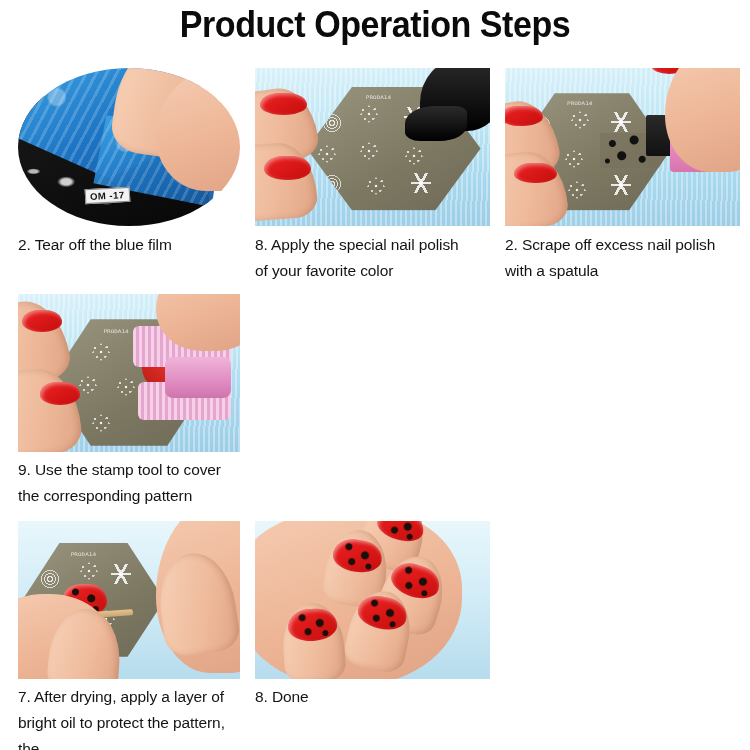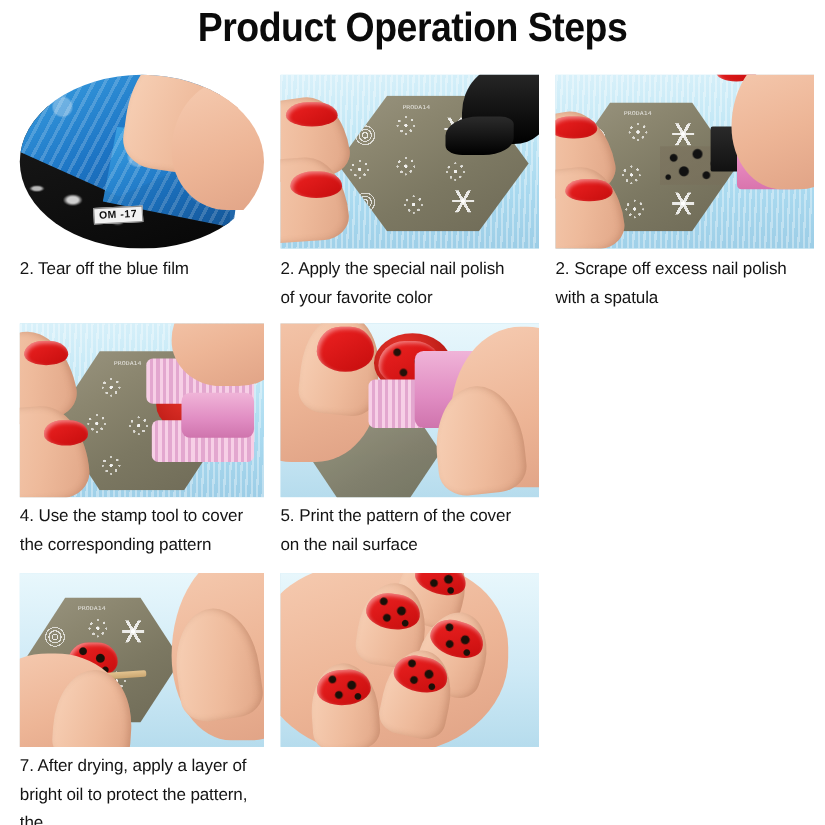--- a/index.html
+++ b/index.html
@@ -211,21 +211,21 @@
 
           <div class="finger" style="left:-14%;top:14%;width:40%;height:46%;transform:rotate(-8deg);"></div>
           <div class="nail" style="left:2%;top:16%;width:20%;height:14%;"></div>
           <div class="finger" style="left:-16%;top:48%;width:42%;height:48%;transform:rotate(-4deg);"></div>
           <div class="nail" style="left:4%;top:56%;width:20%;height:15%;"></div>
 
           <div class="brush" style="right:-4%;top:-6%;width:34%;height:46%;"></div>
           <div class="brush" style="right:10%;top:24%;width:26%;height:22%;border-radius:50% 20% 45% 25%;"></div>
         </div>
       </div>
-      <div class="caption">2. Apply the special nail polish
+      <div class="caption">8. Apply the special nail polish
 of your favorite color</div>
     </div>
 
     <div class="step-cell c3">
       <div class="photo">
         <div class="scene">
           <div class="mat"></div>
           <div class="nail" style="left:62%;top:-8%;width:16%;height:12%;"></div>
           <div class="plate" style="left:4%;top:16%;width:66%;height:74%;">
             <div class="code">PRODA14</div>
@@ -274,45 +274,24 @@
           <div class="stamper-ring" style="left:54%;top:56%;width:42%;height:24%;"></div>
           <div class="stamper-body" style="left:66%;top:40%;width:30%;height:26%;"></div>
           <div class="hand" style="right:-10%;top:-22%;width:48%;height:58%;"></div>
 
           <div class="finger" style="left:-22%;top:6%;width:44%;height:52%;transform:rotate(-10deg);"></div>
           <div class="nail" style="left:2%;top:10%;width:18%;height:14%;"></div>
           <div class="finger" style="left:-18%;top:48%;width:46%;height:54%;transform:rotate(-4deg);"></div>
           <div class="nail" style="left:10%;top:56%;width:18%;height:14%;"></div>
         </div>
       </div>
-      <div class="caption">4. Use the stamp tool to cover
+      <div class="caption">9. Use the stamp tool to cover
 the corresponding pattern</div>
     </div>
 
-    <div class="step-cell c2">
-      <div class="photo">
-        <div class="scene">
-          <div class="mat pale"></div>
-          <div class="plate" style="left:10%;top:44%;width:52%;height:60%;opacity:.92;"></div>
-
-          <div class="hand" style="left:-20%;top:-16%;width:58%;height:96%;"></div>
-          <div class="finger" style="left:8%;top:-6%;width:30%;height:58%;transform:rotate(6deg);"></div>
-          <div class="nail" style="left:14%;top:2%;width:22%;height:26%;"></div>
-
-          <div class="stamper-head pat" style="left:36%;top:6%;width:30%;height:34%;"></div>
-          <div class="nail pat" style="left:38%;top:10%;width:24%;height:26%;opacity:.95;"></div>
-          <div class="stamper-ring" style="left:34%;top:32%;width:36%;height:28%;"></div>
-          <div class="stamper-body" style="left:52%;top:16%;width:34%;height:44%;"></div>
-          <div class="hand" style="right:-22%;top:2%;width:56%;height:92%;"></div>
-          <div class="finger" style="right:6%;top:36%;width:34%;height:62%;transform:rotate(-6deg);"></div>
-        </div>
-      </div>
-      <div class="caption">5. Print the pattern of the cover
-on the nail surface</div>
-    </div>
 
   </div>
 
   <div class="step-row r3">
 
     <div class="step-cell c1">
       <div class="photo">
         <div class="scene">
           <div class="mat pale"></div>
           <div class="plate" style="left:2%;top:14%;width:64%;height:72%;">
@@ -353,18 +332,19 @@
           <div class="finger" style="left:54%;top:22%;width:26%;height:48%;transform:rotate(18deg);"></div>
           <div class="nail pat" style="left:58%;top:28%;width:21%;height:20%;transform:rotate(18deg);"></div>
 
           <div class="finger" style="left:40%;top:44%;width:26%;height:50%;transform:rotate(12deg);"></div>
           <div class="nail pat" style="left:44%;top:48%;width:21%;height:20%;transform:rotate(12deg);"></div>
 
           <div class="finger" style="left:12%;top:52%;width:26%;height:50%;transform:rotate(-4deg);"></div>
           <div class="nail pat" style="left:14%;top:56%;width:21%;height:20%;transform:rotate(-4deg);"></div>
         </div>
       </div>
+      <div class="caption">8. Done</div>
     </div>
 
     <div class="step-cell c3"></div>
   </div>
 
 </div>
 
 </body></html>

